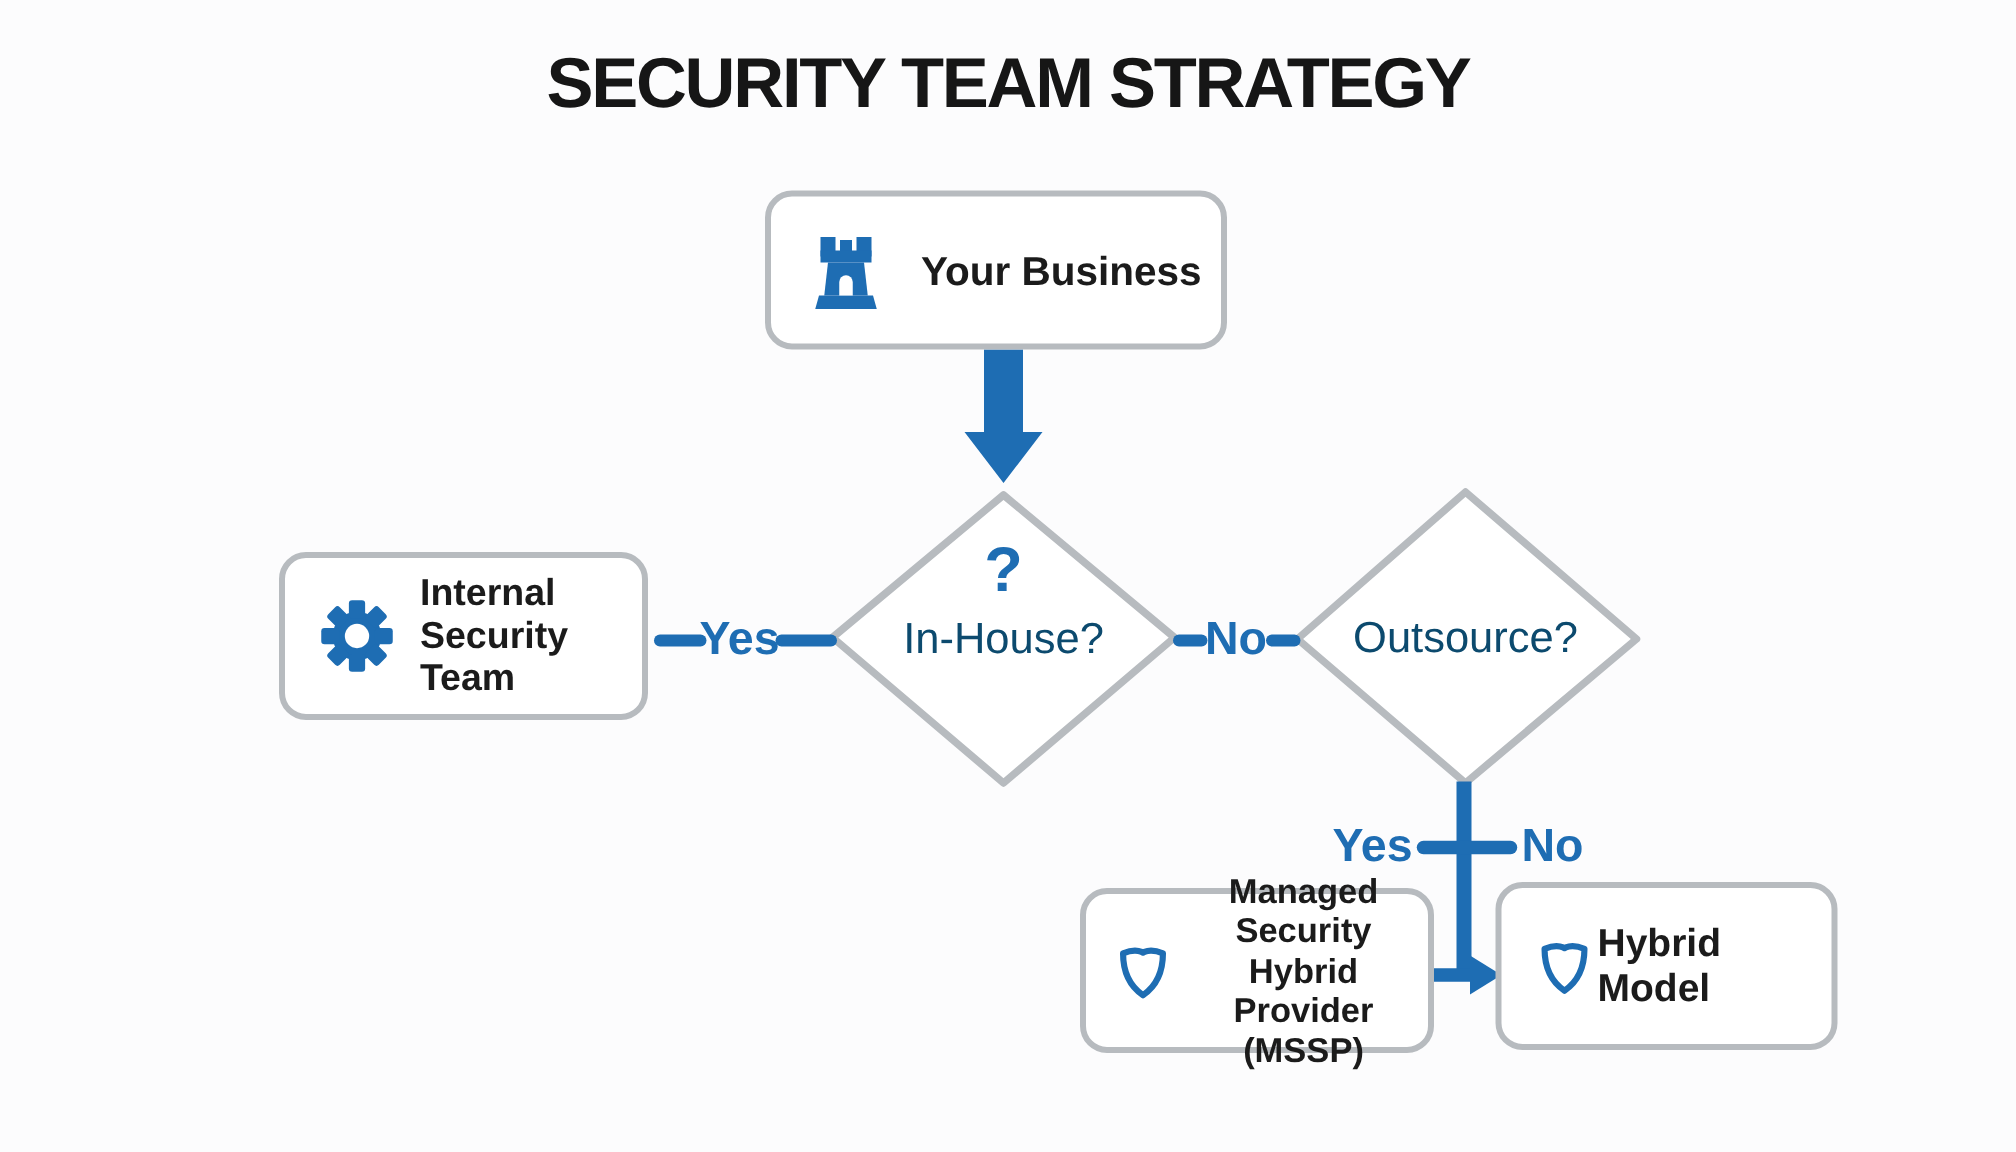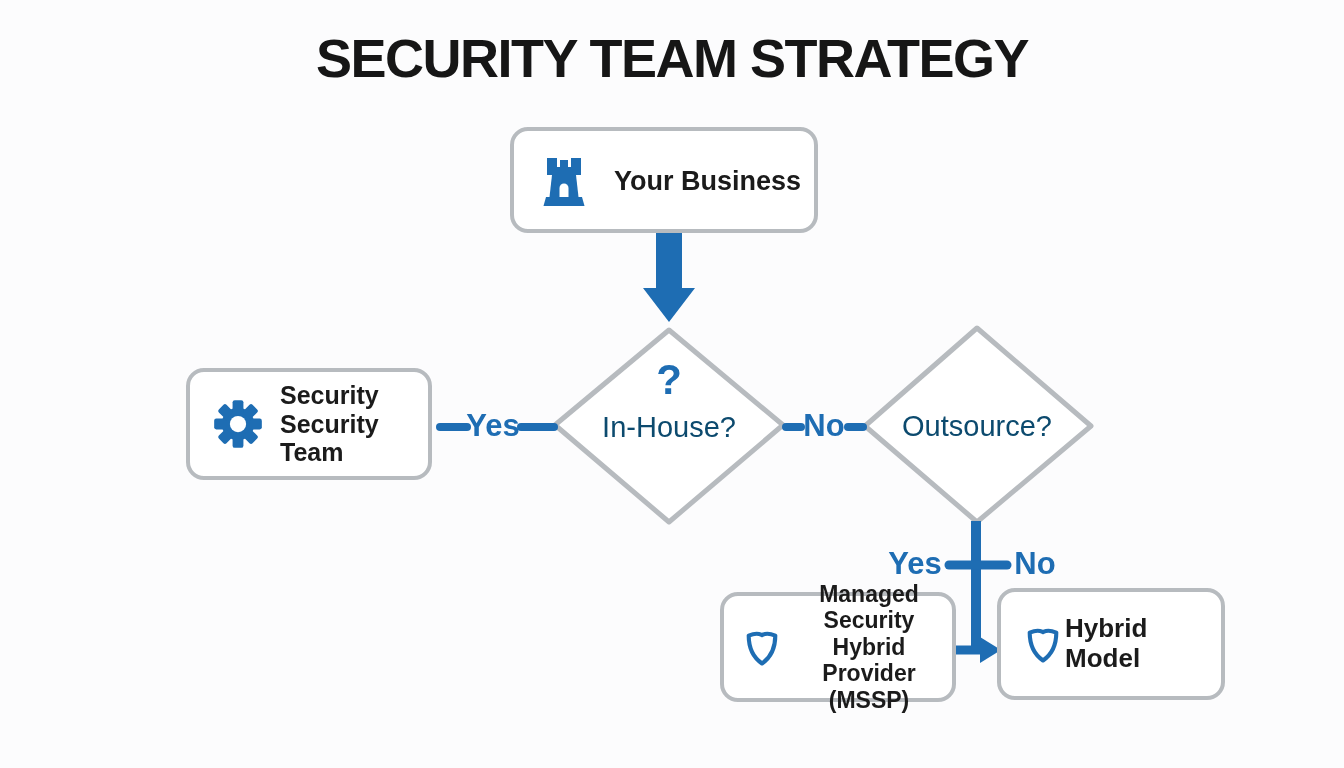--- a/index.html
+++ b/index.html
@@ -11,21 +11,21 @@
     position:relative;
     width:1344px;height:768px;
     background:#fcfcfd;
     overflow:hidden;
   }
   
   .title{
     position:absolute;
     left:672px;top:27px;
     transform:translateX(-50%);
-    font-size:54px;
+    font-size:47px;
     font-weight:bold;
     letter-spacing:-1.5px;
     color:#161616;
     white-space:nowrap;
   }
   
   #connector-layer{
     position:absolute;left:0;top:0;width:1344px;height:768px;
   }
   
@@ -149,21 +149,21 @@
             <rect x="19" y="2" width="10" height="11" rx="2" transform="rotate(45 24 24)"></rect>
             <rect x="19" y="35" width="10" height="11" rx="2" transform="rotate(45 24 24)"></rect>
             <rect x="2" y="19" width="11" height="10" rx="2" transform="rotate(45 24 24)"></rect>
             <rect x="35" y="19" width="11" height="10" rx="2" transform="rotate(45 24 24)"></rect>
           </g>
         </g>
         <circle cx="24" cy="24" r="7.5" fill="#ffffff"></circle>
       </svg>
     </span>
     <span class="node-label">
-      <span>Security</span><br>
+      <span>Internal</span><br>
       <span>Security Team</span>
     </span>
   </div>
 
   <div class="branch-label" style="left:493px;top:426px;">Yes</div>
   <div class="branch-label" style="left:824px;top:426px;">No</div>
 
   <div class="branch-label" style="left:915px;top:564px;">Yes</div>
   <div class="branch-label" style="left:1035px;top:564px;">No</div>
 

